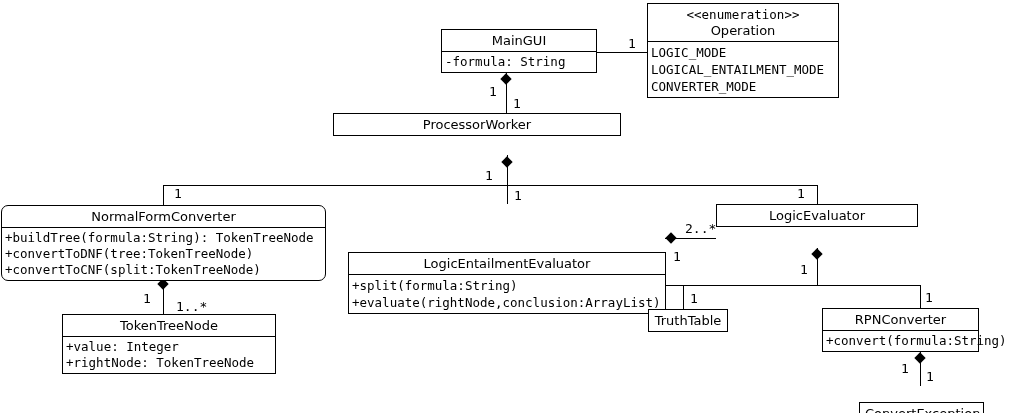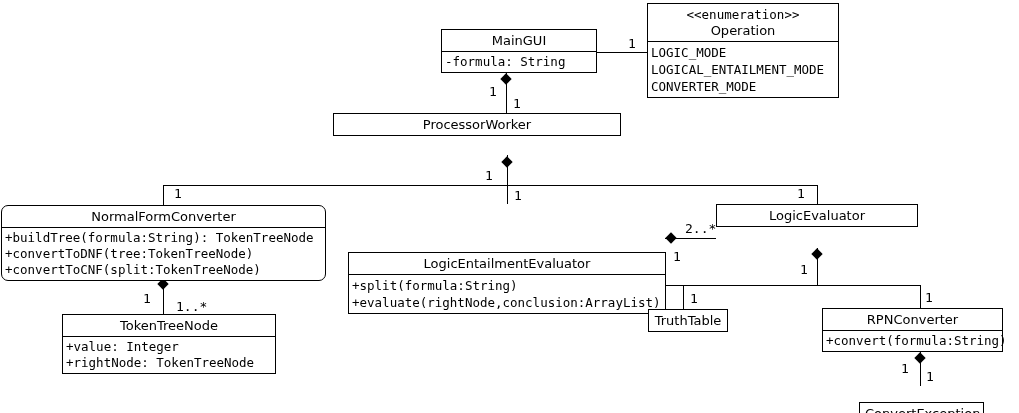--- a/index.html
+++ b/index.html
@@ -136,21 +136,21 @@
     <div class="members">
       <div class="member">+value: Integer</div>
       <div class="member">+rightNode: TokenTreeNode</div>
     </div>
   </div>
 
   <div class="cls" style="left:648px;top:309px;width:80px;">
     <div class="cls-title">TruthTable</div>
   </div>
 
-  <div class="cls" style="left:822px;top:308px;width:181px;">
+  <div class="cls" style="left:822px;top:308px;width:157px;">
     <div class="cls-title">RPNConverter</div>
     <div class="members">
       <div class="member">+convert(formula:String)</div>
     </div>
   </div>
 
   <div class="cls" style="left:859px;top:386px;width:125px;margin-top:16px;">
     <div class="cls-title">ConvertException</div>
   </div>
 

